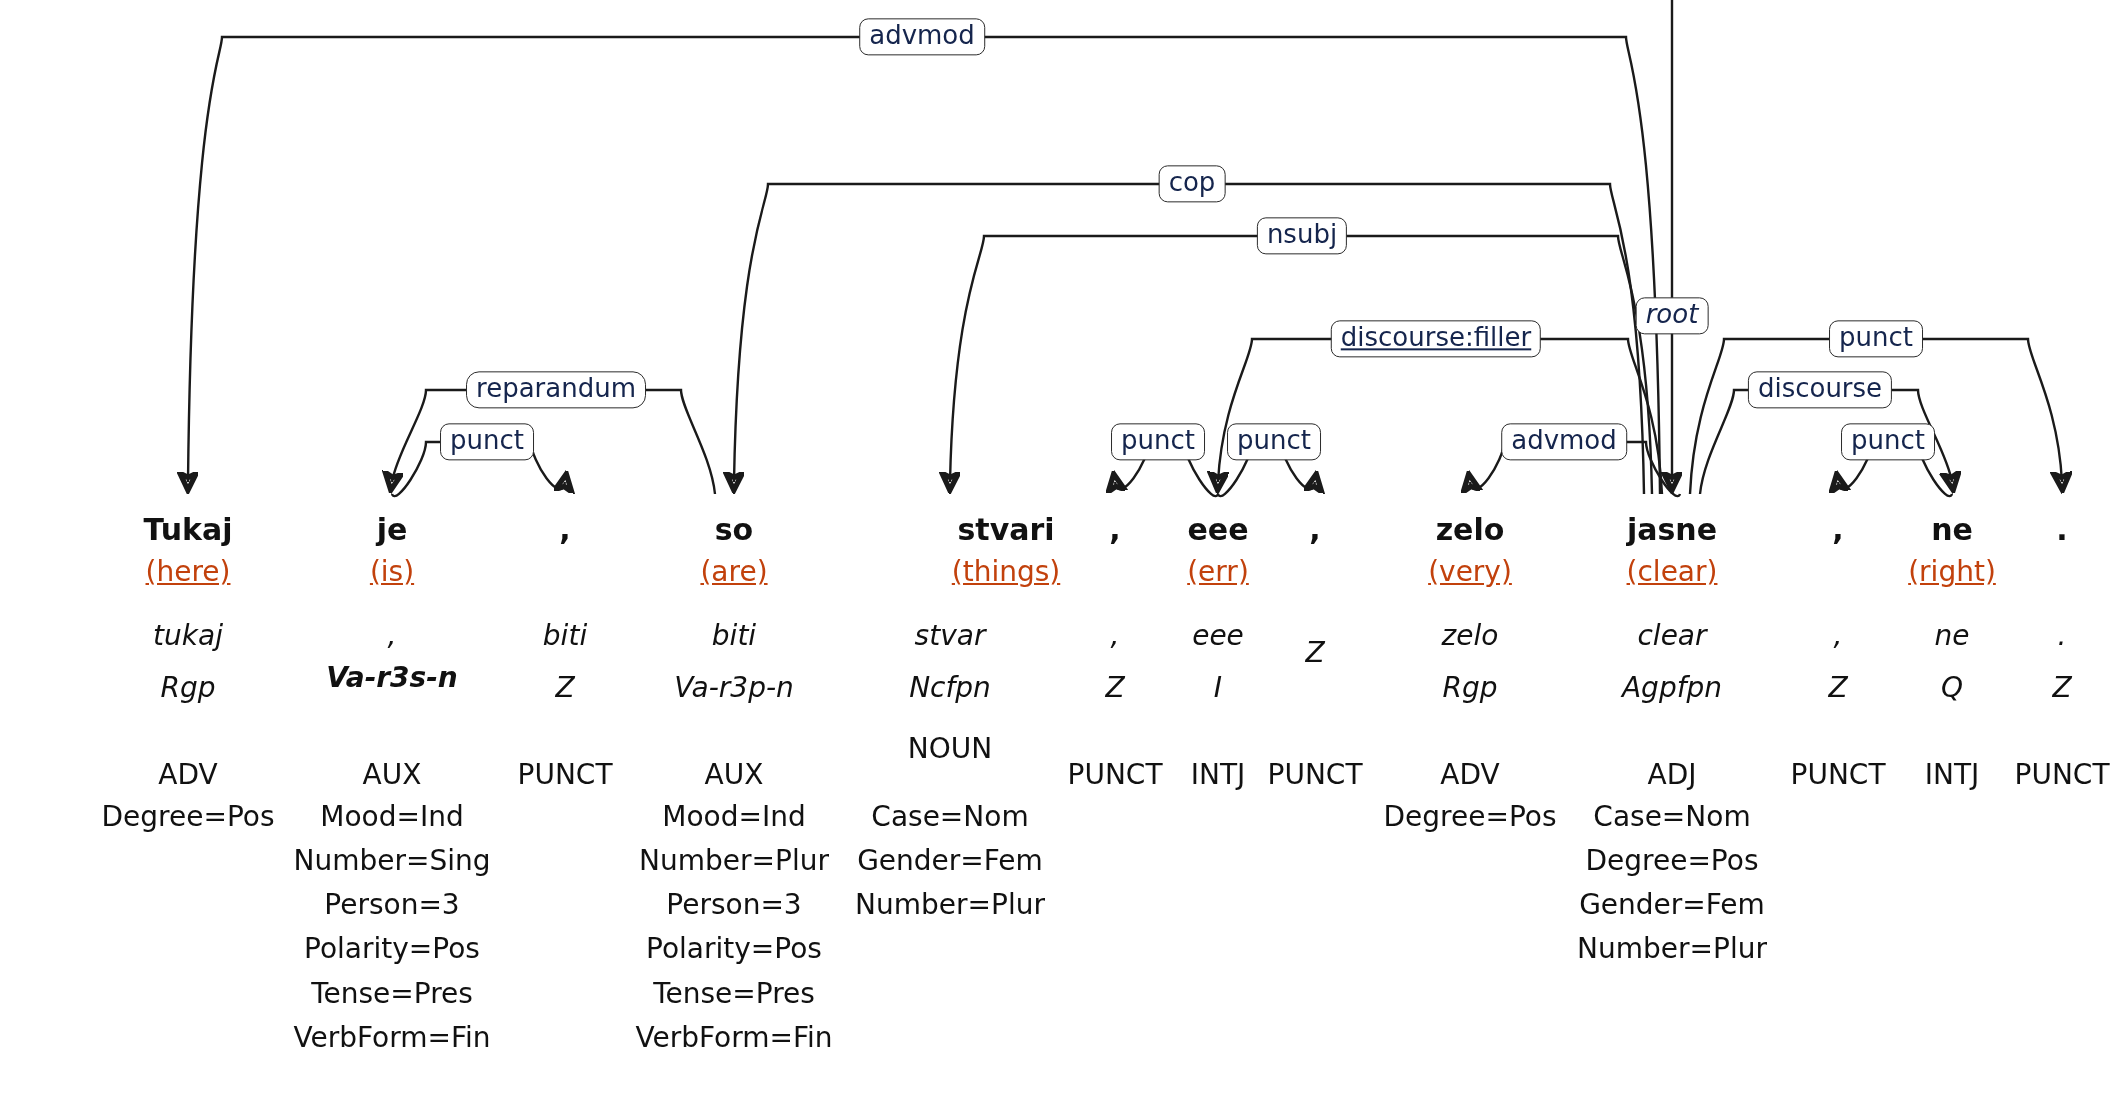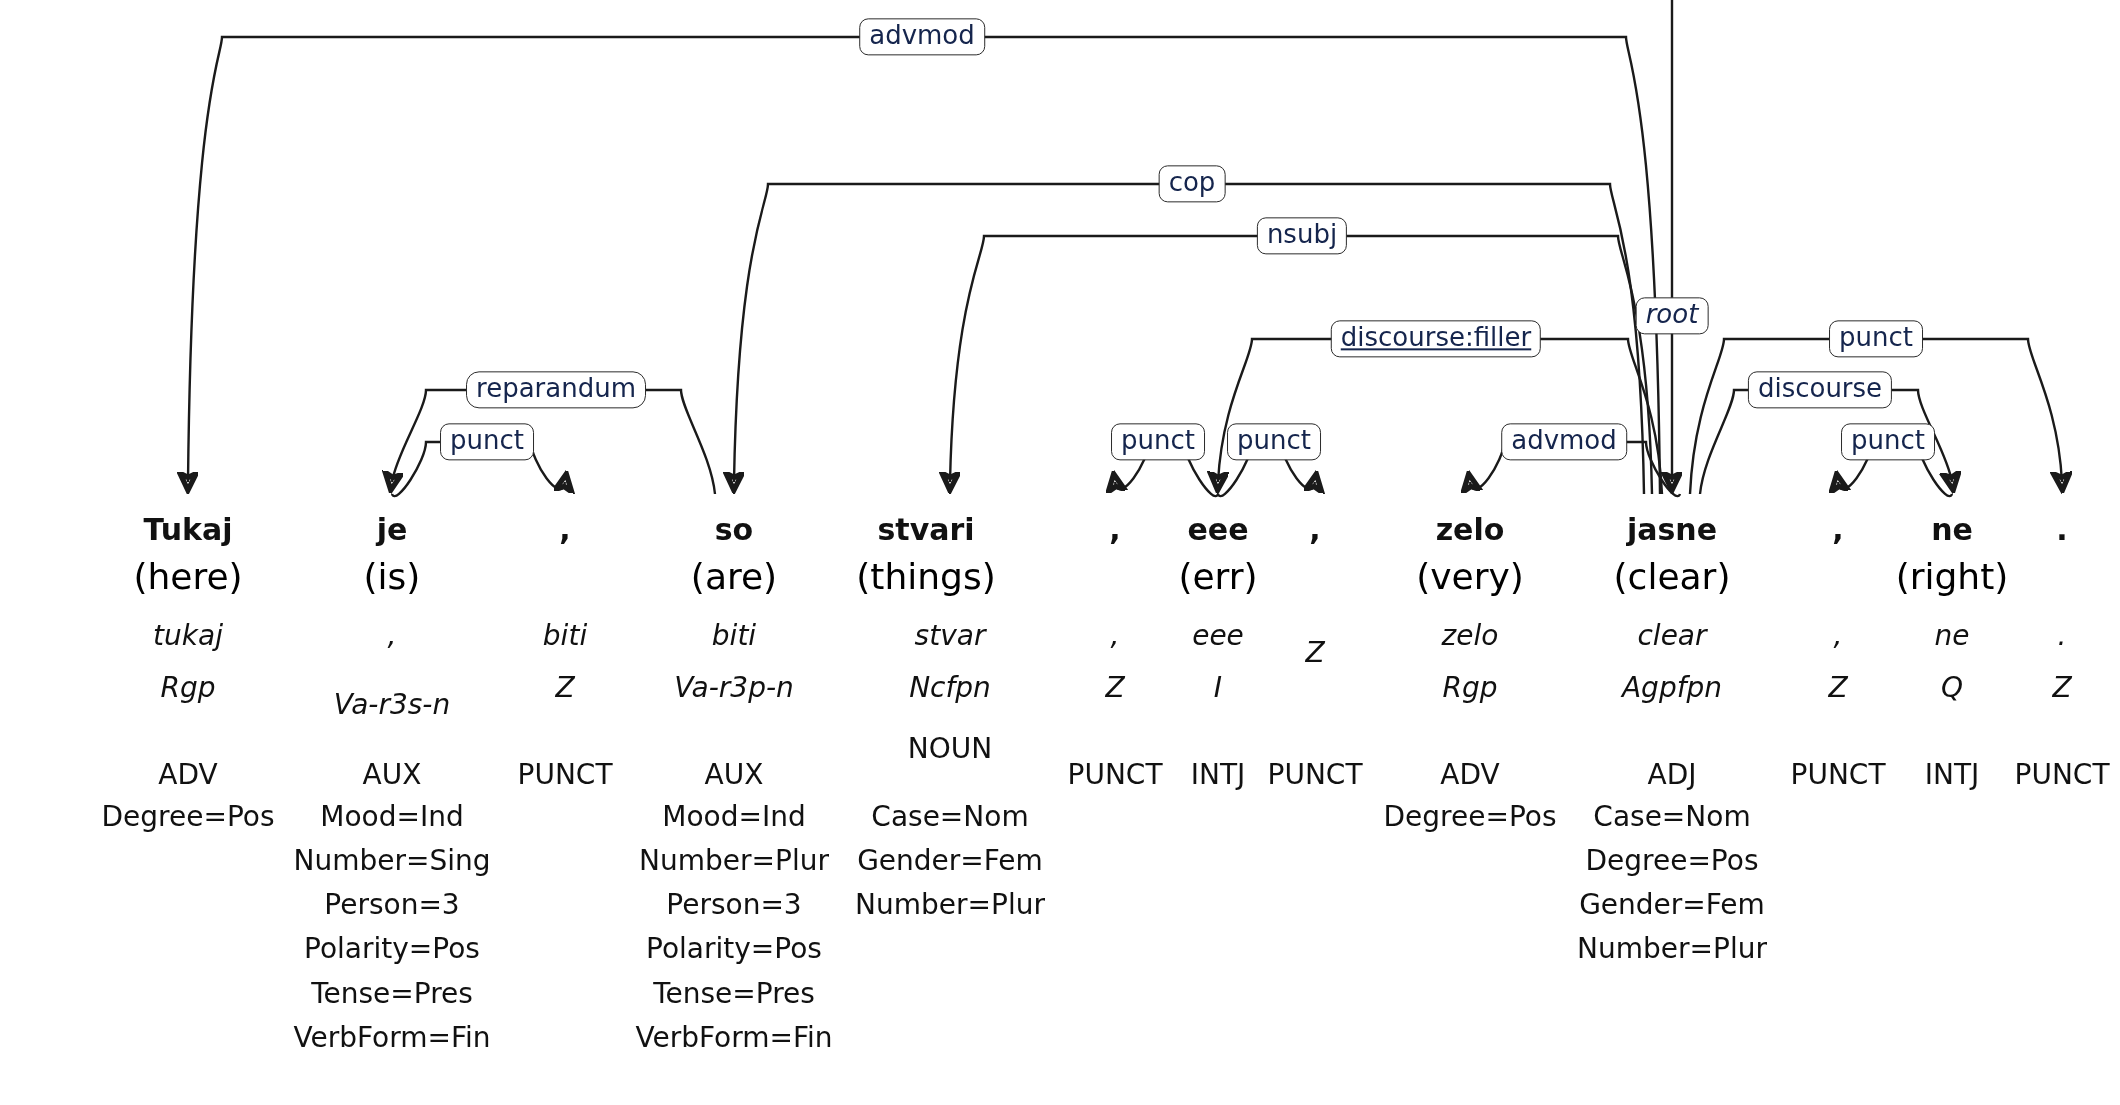--- a/index.html
+++ b/index.html
@@ -58,24 +58,25 @@
     text-align: center;
     white-space: nowrap;
   }
   .tk-form {
     font-size: 30px;
     font-weight: bold;
     color: #111111;
     line-height: 1.18;
   }
   .tk-gloss {
-    font-size: 36px;
-    color: #000000;
+    font-size: 28px;
+    color: #c2410c;
     line-height: 1.2;
     margin-top: 8px;
+    text-decoration: underline;
   }
   .tk-lemma {
     position: absolute;
     transform: translateX(-50%);
     text-align: center;
     font-style: italic;
     font-size: 28px;
     color: #111111;
     white-space: nowrap;
     line-height: 1.25;
@@ -138,21 +139,21 @@
       <div class="tk-upos" style="left: 188px; top: 758px;">ADV</div>
       <div class="tk-feats" style="left: 188px; top: 800px;">
         <div style="margin-top: 0px;">Degree=Pos</div>
       </div>
       <div class="token-col" style="left: 392px; top: 512px;">
         <div class="tk-form">je</div>
         <div class="tk-gloss">(is)</div>
       </div>
       <div class="tk-lemma" style="left: 392px; top: 618px;">
         <div>,</div>
-        <div style="margin-top: 34px;">Va-r3s-n</div>
+        <div style="margin-top: 7px; font-weight: bold;">Va-r3s-n</div>
       </div>
       <div class="tk-upos" style="left: 392px; top: 758px;">AUX</div>
       <div class="tk-feats" style="left: 392px; top: 800px;">
         <div style="margin-top: 0px;">Mood=Ind</div>
         <div style="margin-top: 10px;">Number=Sing</div>
         <div style="margin-top: 10px;">Person=3</div>
         <div style="margin-top: 10px;">Polarity=Pos</div>
         <div style="margin-top: 10px;">Tense=Pres</div>
         <div style="margin-top: 10px;">VerbForm=Fin</div>
       </div>
@@ -175,21 +176,21 @@
       </div>
       <div class="tk-upos" style="left: 734px; top: 758px;">AUX</div>
       <div class="tk-feats" style="left: 734px; top: 800px;">
         <div style="margin-top: 0px;">Mood=Ind</div>
         <div style="margin-top: 10px;">Number=Plur</div>
         <div style="margin-top: 10px;">Person=3</div>
         <div style="margin-top: 10px;">Polarity=Pos</div>
         <div style="margin-top: 10px;">Tense=Pres</div>
         <div style="margin-top: 10px;">VerbForm=Fin</div>
       </div>
-      <div class="token-col" style="left: 926px; top: 512px;">
+      <div class="token-col" style="left: 1006px; top: 512px;">
         <div class="tk-form">stvari</div>
         <div class="tk-gloss">(things)</div>
       </div>
       <div class="tk-lemma" style="left: 950px; top: 618px;">
         <div>stvar</div>
         <div style="margin-top: 17px;">Ncfpn</div>
       </div>
       <div class="tk-upos" style="left: 950px; top: 732px; text-align: right;">NOUN</div>
       <div class="tk-feats" style="left: 950px; top: 800px;">
         <div style="margin-top: 0px;">Case=Nom</div>

